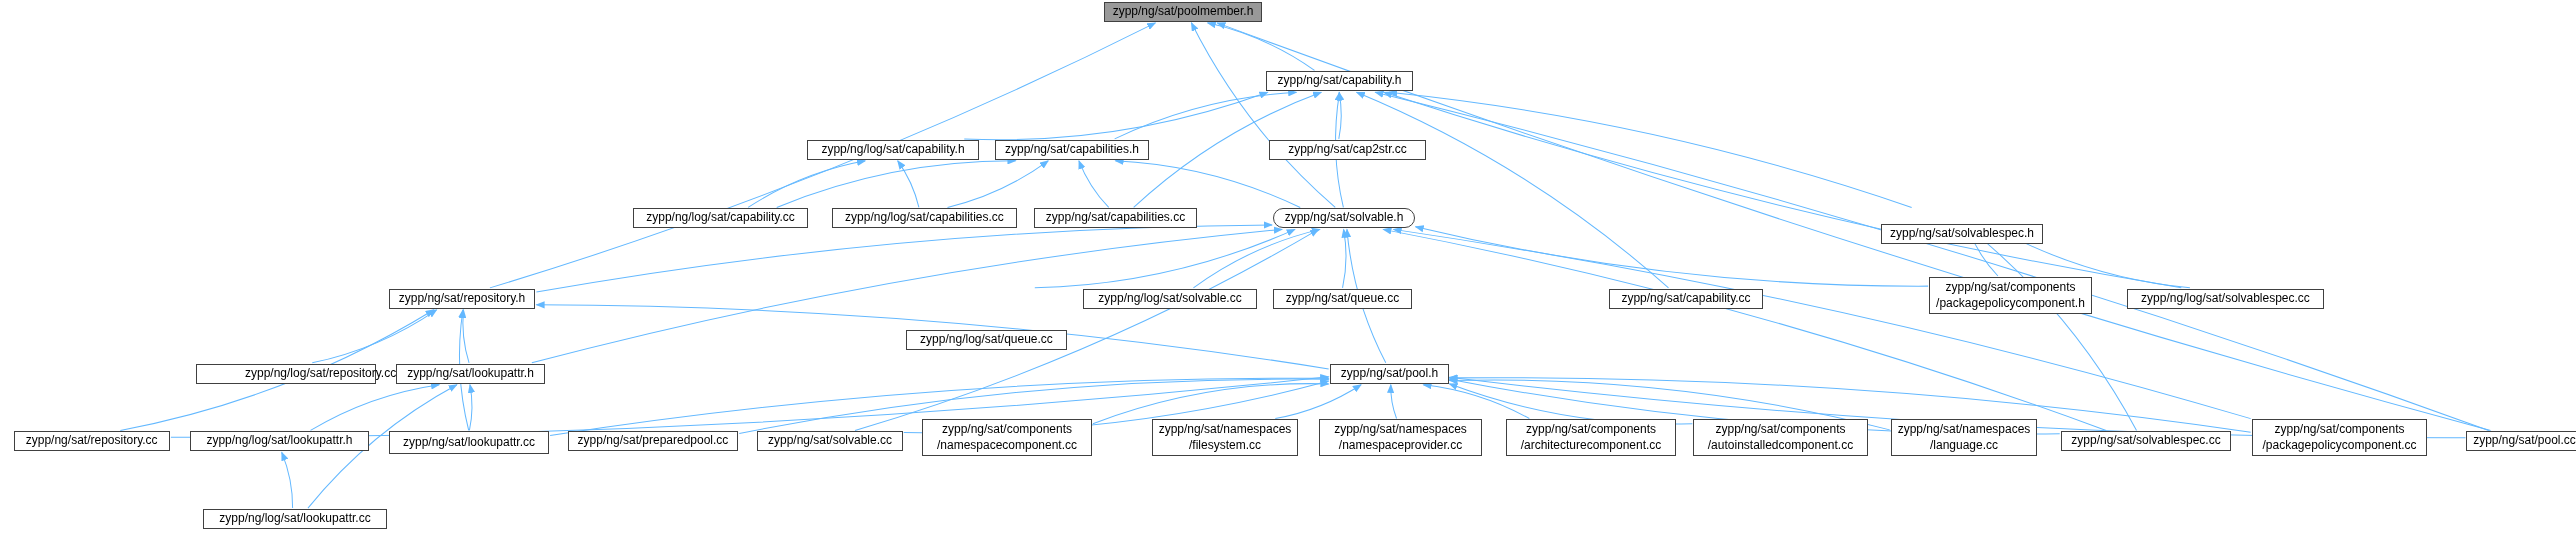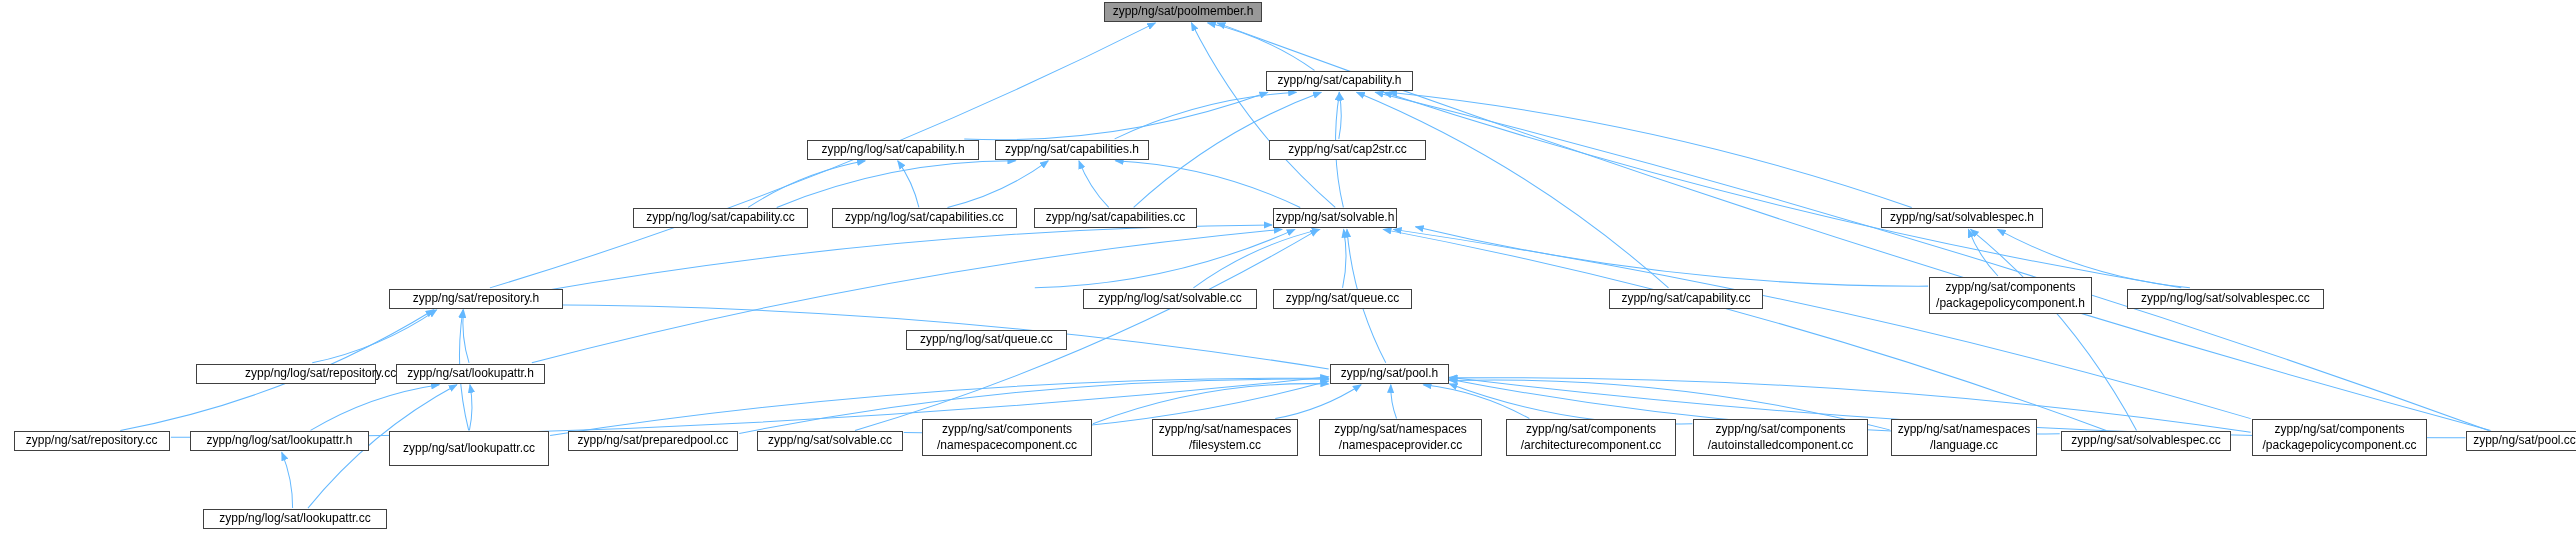--- a/index.html
+++ b/index.html
@@ -117,36 +117,36 @@
   </svg>
   <div id="nodes">
       <div class="node root" style="left: 1104px; top: 1.8px; width: 158px; height: 20px;"><span class="lbl">zypp/ng/sat/poolmember.h</span></div>
       <div class="node" style="left: 1266px; top: 71px; width: 147px; height: 20px;"><span class="lbl">zypp/ng/sat/capability.h</span></div>
       <div class="node" style="left: 807px; top: 140px; width: 172px; height: 20px;"><span class="lbl">zypp/ng/log/sat/capability.h</span></div>
       <div class="node" style="left: 995px; top: 140px; width: 154px; height: 20px;"><span class="lbl">zypp/ng/sat/capabilities.h</span></div>
       <div class="node" style="left: 1269px; top: 140px; width: 157px; height: 20px;"><span class="lbl">zypp/ng/sat/cap2str.cc</span></div>
       <div class="node" style="left: 633px; top: 208px; width: 175px; height: 20px;"><span class="lbl">zypp/ng/log/sat/capability.cc</span></div>
       <div class="node" style="left: 832px; top: 208px; width: 185px; height: 20px;"><span class="lbl">zypp/ng/log/sat/capabilities.cc</span></div>
       <div class="node" style="left: 1034px; top: 208px; width: 163px; height: 20px;"><span class="lbl">zypp/ng/sat/capabilities.cc</span></div>
-      <div class="node" style="left: 1273px; top: 208px; width: 124px; height: 20px;"><span class="lbl">zypp/ng/sat/solvable.h</span></div>
-      <div class="node" style="left: 1881px; top: 208px; width: 162px; height: 20px; align-items: center;"><span class="lbl">zypp/ng/sat/solvablespec.h</span></div>
-      <div class="node" style="left: 389px; top: 289px; width: 174px; height: 20px;"><span class="lbl">zypp/ng/sat/repository.h</span></div>
+      <div class="node" style="left: 1273px; top: 208px; width: 142px; height: 20px; border-radius: 10px;"><span class="lbl">zypp/ng/sat/solvable.h</span></div>
+      <div class="node" style="left: 1881px; top: 224px; width: 162px; height: 20px; align-items: center;"><span class="lbl">zypp/ng/sat/solvablespec.h</span></div>
+      <div class="node" style="left: 389px; top: 289px; width: 146px; height: 20px;"><span class="lbl">zypp/ng/sat/repository.h</span></div>
       <div class="node" style="left: 906px; top: 289px; width: 161px; height: 20px; margin-top: 41px;"><span class="lbl">zypp/ng/log/sat/queue.cc</span></div>
       <div class="node" style="left: 1083px; top: 289px; width: 174px; height: 20px;"><span class="lbl">zypp/ng/log/sat/solvable.cc</span></div>
       <div class="node" style="left: 1273px; top: 289px; width: 139px; height: 20px;"><span class="lbl">zypp/ng/sat/queue.cc</span></div>
       <div class="node" style="left: 1609px; top: 289px; width: 154px; height: 20px;"><span class="lbl">zypp/ng/sat/capability.cc</span></div>
       <div class="node" style="left: 1929px; top: 277px; width: 163px; height: 37px;"><span class="lbl">zypp/ng/sat/components
 /packagepolicycomponent.h</span></div>
       <div class="node" style="left: 2127px; top: 289px; width: 197px; height: 20px;"><span class="lbl">zypp/ng/log/sat/solvablespec.cc</span></div>
       <div class="node" style="left: 196px; top: 364px; width: 180px; height: 20px; padding-left: 48px;"><span class="lbl">zypp/ng/log/sat/repository.cc</span></div>
       <div class="node" style="left: 396px; top: 364px; width: 149px; height: 20px;"><span class="lbl">zypp/ng/sat/lookupattr.h</span></div>
       <div class="node" style="left: 1330px; top: 364px; width: 119px; height: 20px;"><span class="lbl">zypp/ng/sat/pool.h</span></div>
       <div class="node" style="left: 13.7px; top: 431px; width: 156px; height: 20px;"><span class="lbl">zypp/ng/sat/repository.cc</span></div>
       <div class="node" style="left: 190px; top: 431px; width: 179px; height: 20px;"><span class="lbl">zypp/ng/log/sat/lookupattr.h</span></div>
-      <div class="node" style="left: 389px; top: 431px; width: 160px; height: 35px;"><span class="lbl">zypp/ng/sat/lookupattr.cc</span></div>
+      <div class="node" style="left: 389px; top: 431px; width: 160px; height: 23px;"><span class="lbl">zypp/ng/sat/lookupattr.cc</span></div>
       <div class="node" style="left: 568px; top: 431px; width: 170px; height: 20px;"><span class="lbl">zypp/ng/sat/preparedpool.cc</span></div>
       <div class="node" style="left: 757px; top: 431px; width: 146px; height: 20px;"><span class="lbl">zypp/ng/sat/solvable.cc</span></div>
       <div class="node" style="left: 922px; top: 419px; width: 170px; height: 37px;"><span class="lbl">zypp/ng/sat/components
 /namespacecomponent.cc</span></div>
       <div class="node" style="left: 1152px; top: 419px; width: 146px; height: 37px;"><span class="lbl">zypp/ng/sat/namespaces
 /filesystem.cc</span></div>
       <div class="node" style="left: 1319px; top: 419px; width: 163px; height: 37px;"><span class="lbl">zypp/ng/sat/namespaces
 /namespaceprovider.cc</span></div>
       <div class="node" style="left: 1506px; top: 419px; width: 170px; height: 37px;"><span class="lbl">zypp/ng/sat/components
 /architecturecomponent.cc</span></div>

